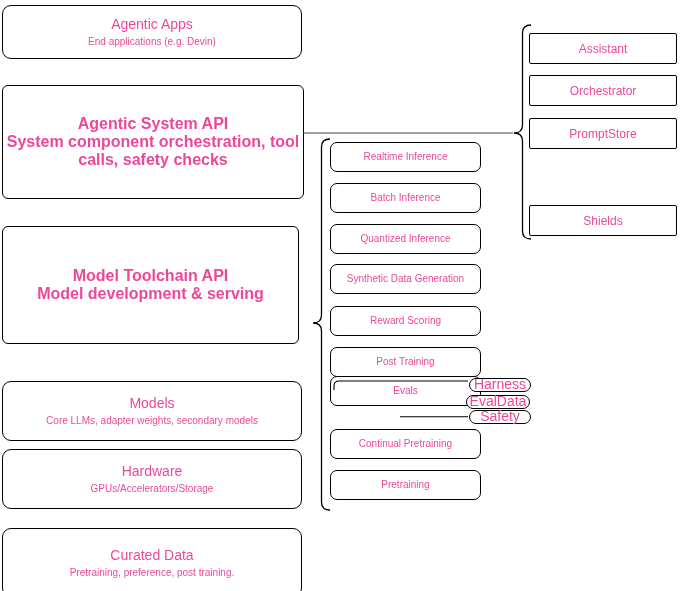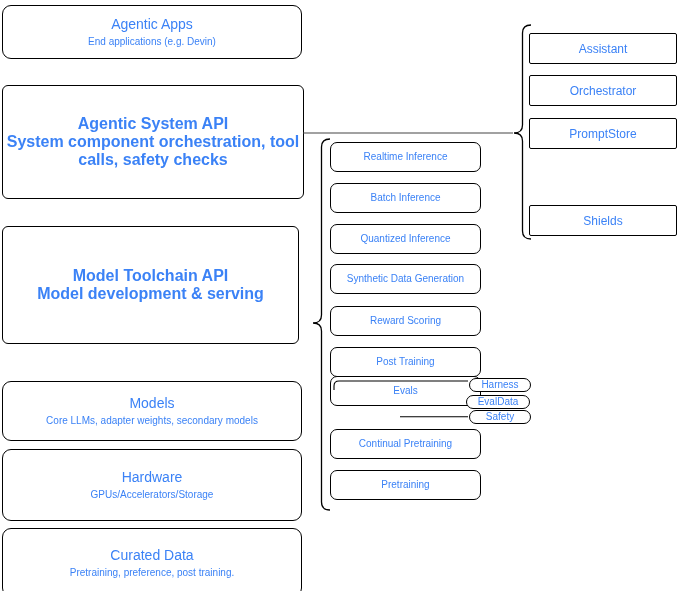--- a/index.html
+++ b/index.html
@@ -1,21 +1,21 @@
 <!DOCTYPE html>
 <html><head>
 <meta charset="utf-8">
 <style>
   html,body{margin:0;padding:0;background:#ffffff;}
   #canvas{
     position:relative;
     width:682px;height:591px;
     background:#ffffff;
     font-family:"Liberation Sans", sans-serif;
-    color:#3b82f6;
+    color:#ec4899;
     overflow:hidden;
   }
   .node{
     position:absolute;
     box-sizing:border-box;
     background:#ffffff;
     border:1.3px solid #000;
     display:flex;
     flex-direction:column;
     align-items:center;
@@ -38,21 +38,21 @@
     font-size:12px;
     line-height:14px;
     left:529px;width:148px;height:31px;
   }
   .pill{
     position:absolute;
     box-sizing:border-box;
     background:#ffffff;
     border:1.4px solid #000;
     border-radius:8px;
-    font-size:10px;
+    font-size:14px;
     line-height:11px;
     display:flex;
     align-items:center;
     justify-content:center;
     z-index:3;
   }
   #wires{
     position:absolute;
     left:0;top:0;
     z-index:2;
@@ -77,21 +77,21 @@
   <div class="node lbox-big" style="left:2px;top:226px;width:297px;height:118px;">
     <div class="t">Model Toolchain API</div>
     <div class="s">Model development &amp; serving</div>
   </div>
 
   <div class="node lbox" style="left:2px;top:371px;width:300px;height:60px;margin-top:10px;">
     <div class="t">Models</div>
     <div class="s">Core LLMs, adapter weights, secondary models</div>
   </div>
 
-  <div class="node lbox" style="left:2px;top:449px;width:300px;height:72px;">
+  <div class="node lbox" style="left:2px;top:449px;width:300px;height:60px;">
     <div class="t">Hardware</div>
     <div class="s">GPUs/Accelerators/Storage</div>
   </div>
 
   <div class="node lbox" style="left:2px;top:528px;width:300px;height:69px;">
     <div class="t">Curated Data</div>
     <div class="s">Pretraining, preference, post training.</div>
   </div>
 
   <div class="node mbox" style="top:142px;">

